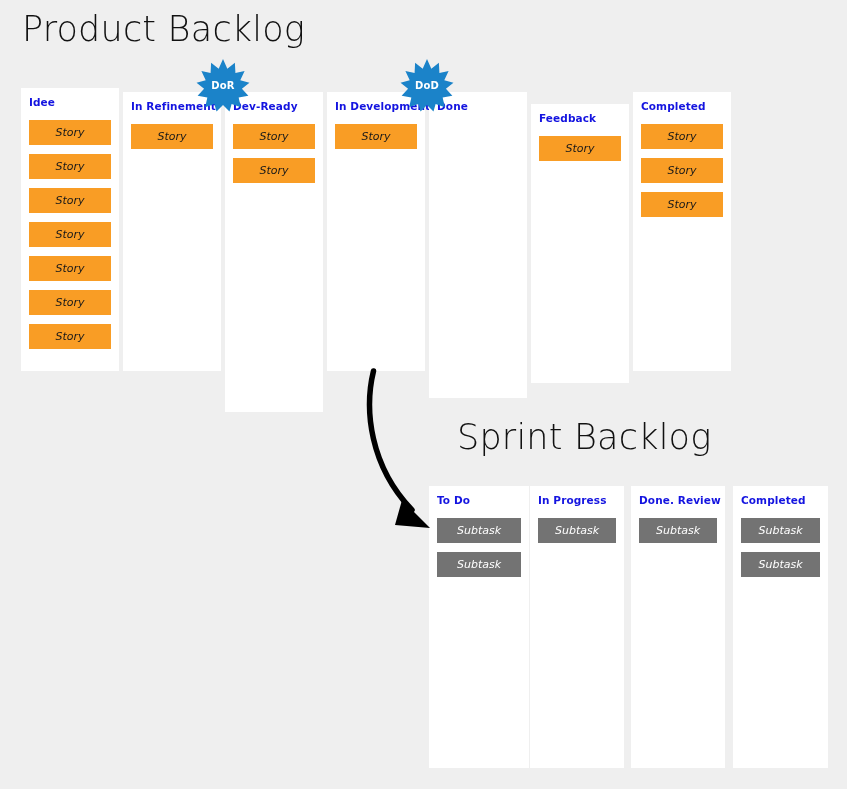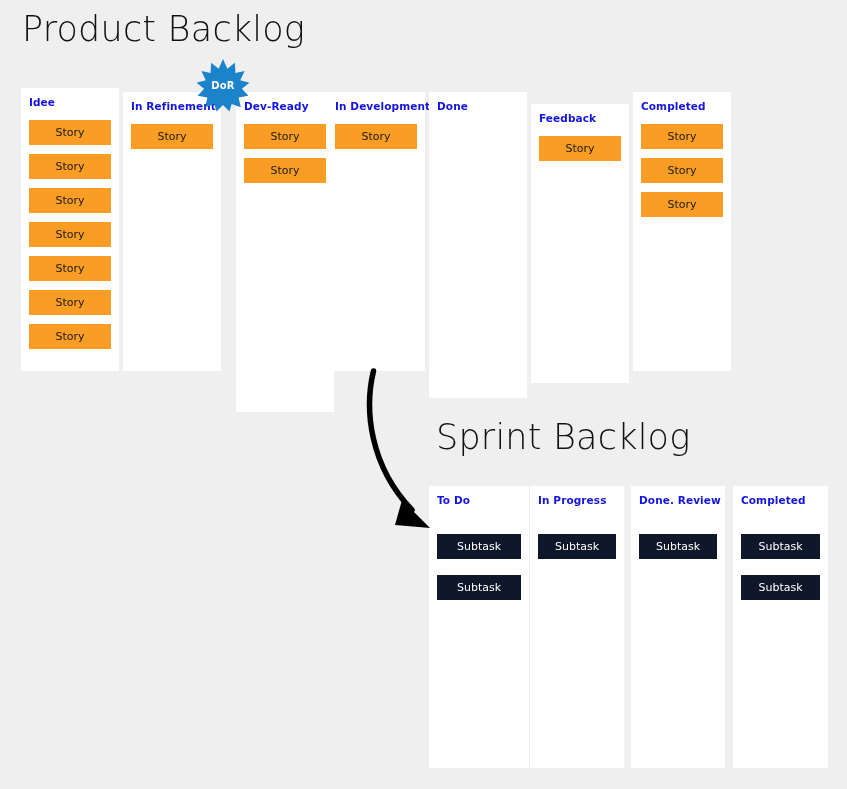--- a/index.html
+++ b/index.html
@@ -30,21 +30,21 @@
     white-space: nowrap;
     letter-spacing: 0.2px;
   }
   #product-backlog-title {
     left: 22px;
     top: 7px;
     font-size: 35px;
     line-height: 44px;
   }
   #sprint-backlog-title {
-    left: 436px;
+    left: 457px;
     top: 415px;
     font-size: 35px;
     line-height: 44px;
   }
 
   
   .column {
     position: absolute;
     background: #ffffff;
     box-sizing: border-box;
@@ -57,38 +57,38 @@
     font-weight: bold;
     color: #1414e0;
     white-space: nowrap;
     letter-spacing: 0.1px;
   }
   .card-stack {
     position: absolute;
     left: 8px;
     right: 8px;
     top: 32px;
+    font-style: italic;
   }
   .card {
     height: 25px;
     margin-bottom: 9px;
     display: flex;
     align-items: center;
     justify-content: center;
     font-size: 11px;
     box-sizing: border-box;
   }
   .card.story {
     background: #f99d25;
     color: #1a1a1a;
   }
   .card.subtask {
-    background: #0f172a;
+    background: #737373;
     color: #ffffff;
-    margin-top: 16px;
   }
 
   
   .starburst {
     position: absolute;
     width: 54px;
     height: 54px;
     z-index: 5;
   }
   .starburst svg {
@@ -144,21 +144,21 @@
           <div class="card story">Story</div>
           <div class="card story">Story</div>
         </div>
       </div>
       <div class="column" style="left: 123px; top: 92px; width: 98px; height: 279px;">
         <div class="column-header">In Refinement</div>
         <div class="card-stack">
           <div class="card story">Story</div>
         </div>
       </div>
-      <div class="column" style="left: 236px; top: 92px; width: 98px; height: 320px;">
+      <div class="column" style="left: 225px; top: 92px; width: 98px; height: 320px;">
         <div class="column-header">Dev-Ready</div>
         <div class="card-stack">
           <div class="card story">Story</div>
           <div class="card story">Story</div>
         </div>
       </div>
       <div class="column" style="left: 327px; top: 92px; width: 98px; height: 279px;">
         <div class="column-header">In Development</div>
         <div class="card-stack">
           <div class="card story">Story</div>
@@ -184,20 +184,26 @@
       </div>
     </div>
 
   <div class="starburst" id="badge-dor">
     <svg viewBox="0 0 100 100" xmlns="http://www.w3.org/2000/svg" aria-hidden="true">
       <polygon fill="#1b83c9" points="50,2 58,20 72,9 73,28 90,24 82,41 99,46 85,57 97,70 79,73 83,91 66,85 62,99 50,87 38,99 34,85 17,91 21,73 3,70 15,57 1,46 18,41 10,24 27,28 28,9 42,20"></polygon>
     </svg>
     <span class="burst-label">DoR</span>
   </div>
 
+  <div class="starburst" id="badge-dod">
+    <svg viewBox="0 0 100 100" xmlns="http://www.w3.org/2000/svg" aria-hidden="true">
+      <polygon fill="#1b83c9" points="50,2 58,20 72,9 73,28 90,24 82,41 99,46 85,57 97,70 79,73 83,91 66,85 62,99 50,87 38,99 34,85 17,91 21,73 3,70 15,57 1,46 18,41 10,24 27,28 28,9 42,20"></polygon>
+    </svg>
+    <span class="burst-label">DoD</span>
+  </div>
 
   <svg id="flow-arrow" viewBox="0 0 110 185" xmlns="http://www.w3.org/2000/svg">
     <path d="M 23.5 13 C 14 52, 20 108, 62 152" fill="none" stroke="#000000" stroke-width="5.5" stroke-linecap="round"></path>
     <polygon points="52,142 80,170 45,167" fill="#000000"></polygon>
   </svg>
 
   <div id="sprint-backlog-title" class="board-title">Sprint Backlog</div>
 
   <div id="sprint-backlog-columns">
       <div class="column" style="left: 429px; top: 486px; width: 100px; height: 282px;">

